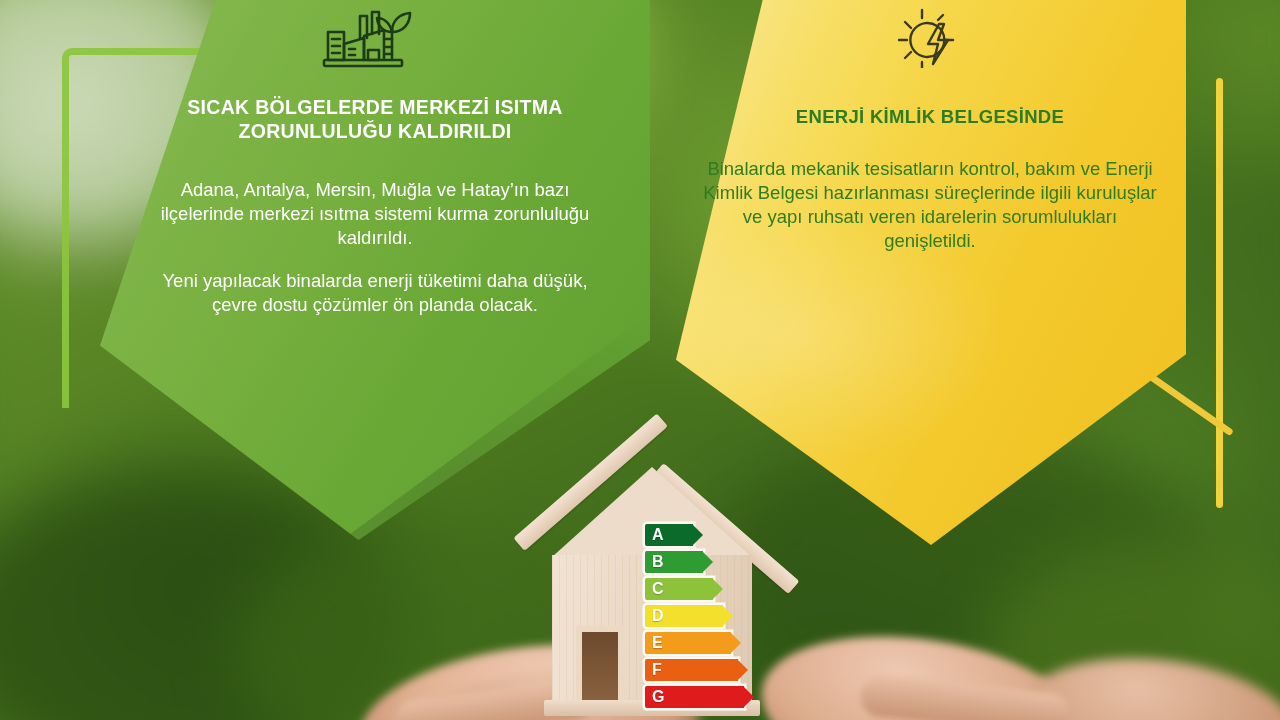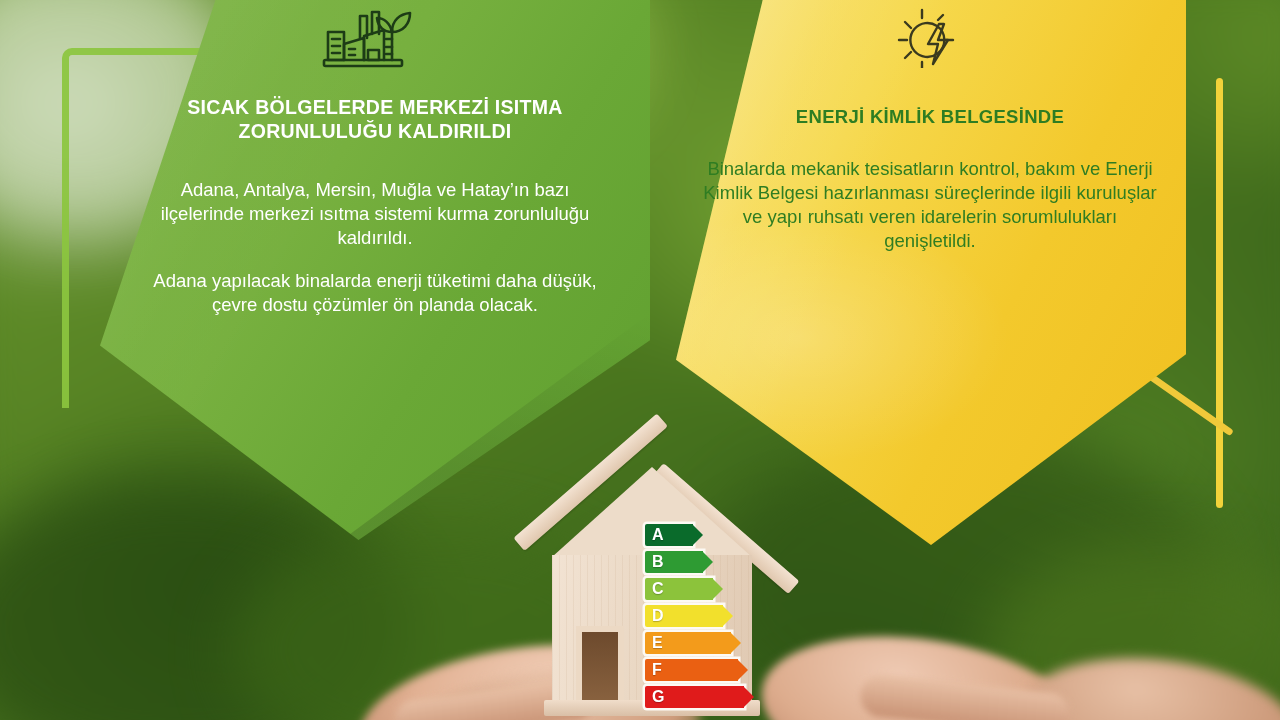--- a/index.html
+++ b/index.html
@@ -291,21 +291,21 @@
   </g>
 </svg>
 
 <div id="green-text">
   <div class="card-title">
     <div>SICAK BÖLGELERDE MERKEZİ ISITMA</div>
     <div>ZORUNLULUĞU KALDIRILDI</div>
   </div>
   <div class="card-body">
     <p>Adana, Antalya, Mersin, Muğla ve Hatay’ın bazı ilçelerinde merkezi ısıtma sistemi kurma zorunluluğu kaldırıldı.</p>
-    <p>Adana yapılacak binalarda enerji tüketimi daha düşük, çevre dostu çözümler ön planda olacak.</p>
+    <p>Yeni yapılacak binalarda enerji tüketimi daha düşük, çevre dostu çözümler ön planda olacak.</p>
   </div>
 </div>
 
 <div id="yellow-hex" class="hex">
   <div class="sheen"></div>
 </div>
 
 <svg class="card-icon" id="sun-icon" viewBox="0 0 70 62">
   <g fill="none" stroke="#3a3a1e" stroke-width="2.4" stroke-linecap="round" stroke-linejoin="round">
     <path d="M47 20 A17 17 0 1 0 47 48 A17 17 0 0 0 47 20"></path>

